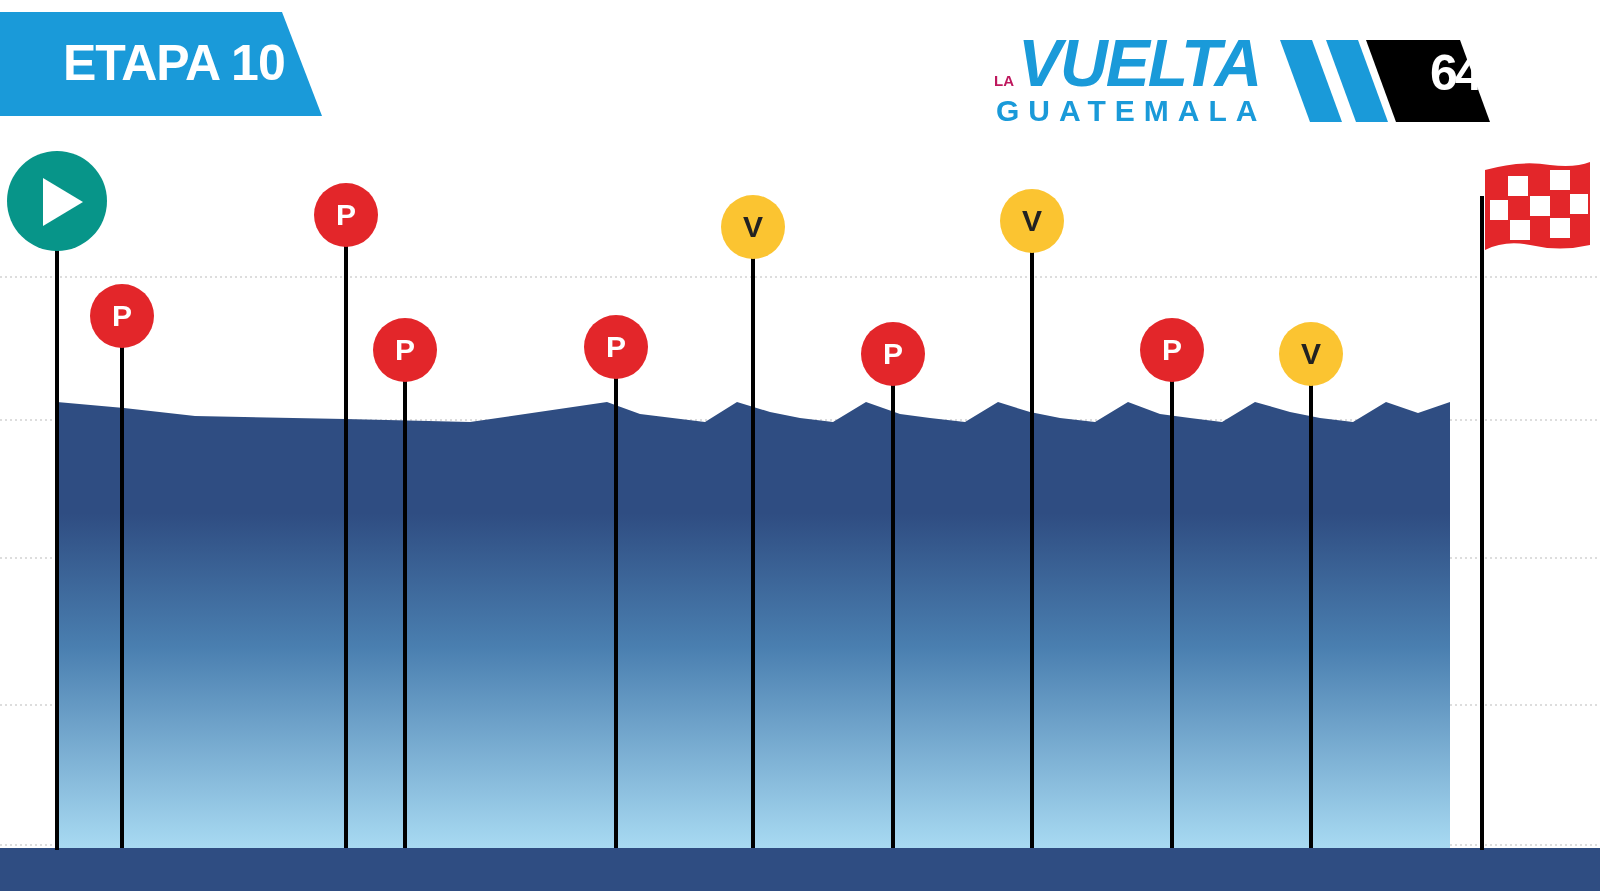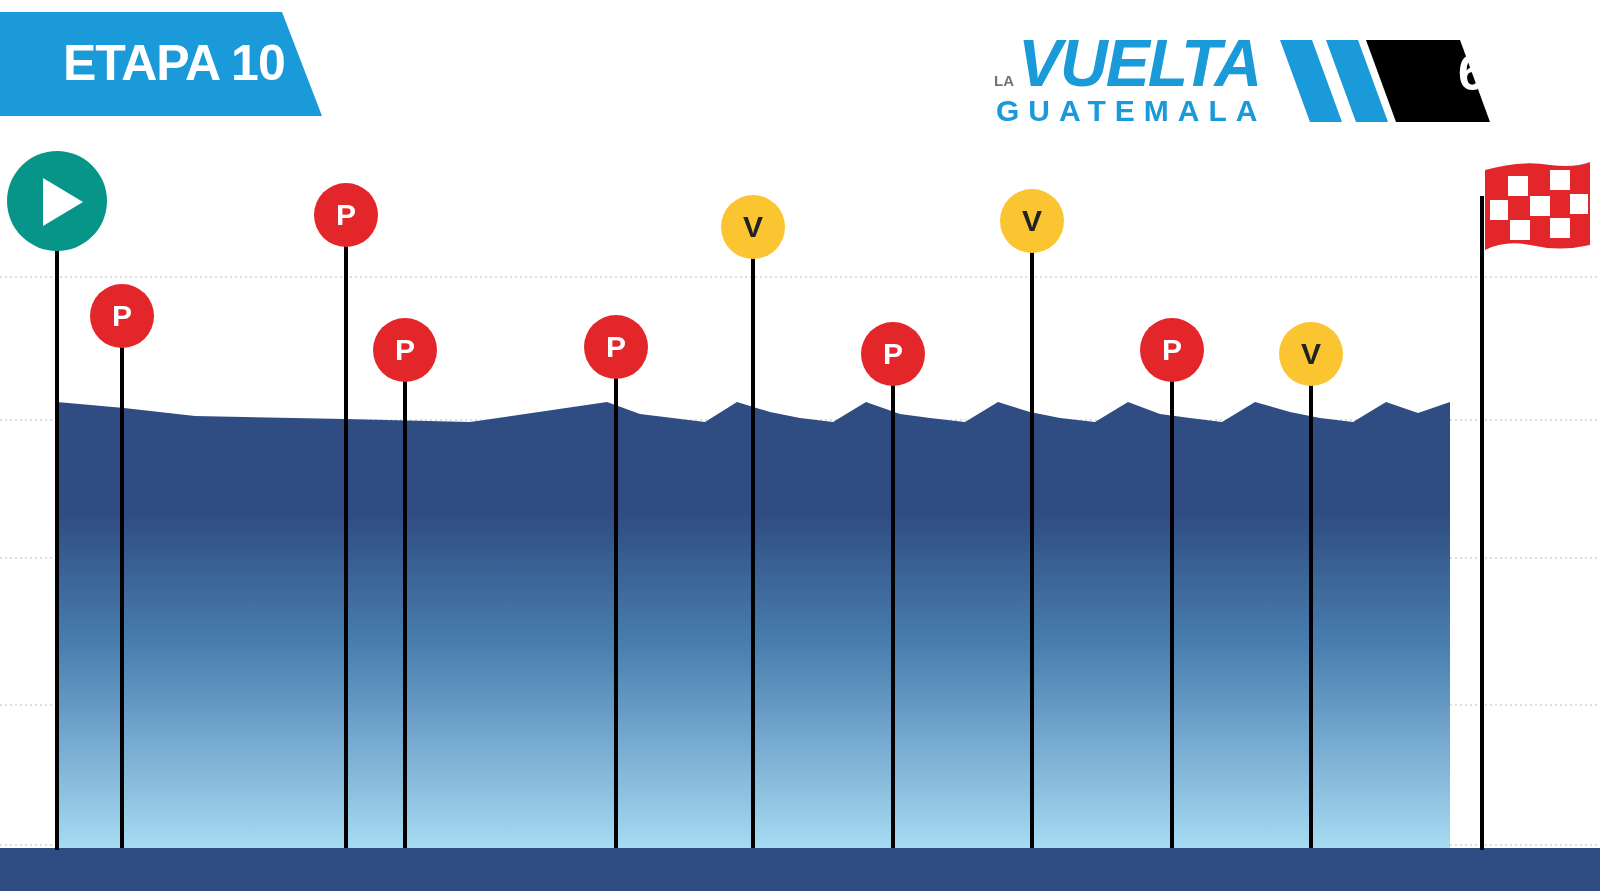--- a/index.html
+++ b/index.html
@@ -1,24 +1,24 @@
 <!DOCTYPE html>
 <html><head>
 <meta charset="utf-8">
 <style>
   html,body{margin:0;padding:0;background:#ffffff;}
   body{width:1600px;height:891px;position:relative;overflow:hidden;font-family:"Liberation Sans",sans-serif;}
   .stage-banner{position:absolute;left:0;top:12px;width:330px;height:106px;}
   .stage-banner svg{position:absolute;left:0;top:0;}
   .stage-title{position:absolute;left:38px;top:22px;font-size:50px;font-weight:bold;color:#ffffff;letter-spacing:-1px;margin-left:25px;}
   .logo{position:absolute;left:990px;top:36px;width:540px;height:96px;}
-  .logo .la{position:absolute;left:4px;top:38px;font-size:15px;font-weight:bold;color:#737373;line-height:14px;}
+  .logo .la{position:absolute;left:4px;top:38px;font-size:15px;font-weight:bold;color:#be185d;line-height:14px;}
   .logo .vuelta{position:absolute;left:28px;top:-6px;font-size:66px;font-weight:bold;color:#1a9ad9;letter-spacing:-2px;line-height:66px;font-style:italic;}
   .logo .guate{position:absolute;left:6px;top:60px;font-size:30px;font-weight:bold;color:#1a9ad9;letter-spacing:9px;line-height:30px;}
-  .logo .edition{position:absolute;left:440px;top:12px;font-size:50px;font-weight:bold;color:#ffffff;letter-spacing:-3px;line-height:50px;margin-left:28px;}
+  .logo .edition{position:absolute;left:440px;top:12px;font-size:50px;font-weight:bold;color:#ffffff;letter-spacing:-3px;line-height:50px;}
   .chart{position:absolute;left:0;top:0;width:1600px;height:891px;}
   .marker-label{position:absolute;font-weight:bold;font-size:30px;text-align:center;width:64px;line-height:64px;}
 </style>
 </head>
 <body>
 
 <div class="stage-banner">
   <svg width="330" height="106">
     <polygon points="0,0 282,0 322,104 0,104" fill="#1a9ad9"></polygon>
   </svg>

